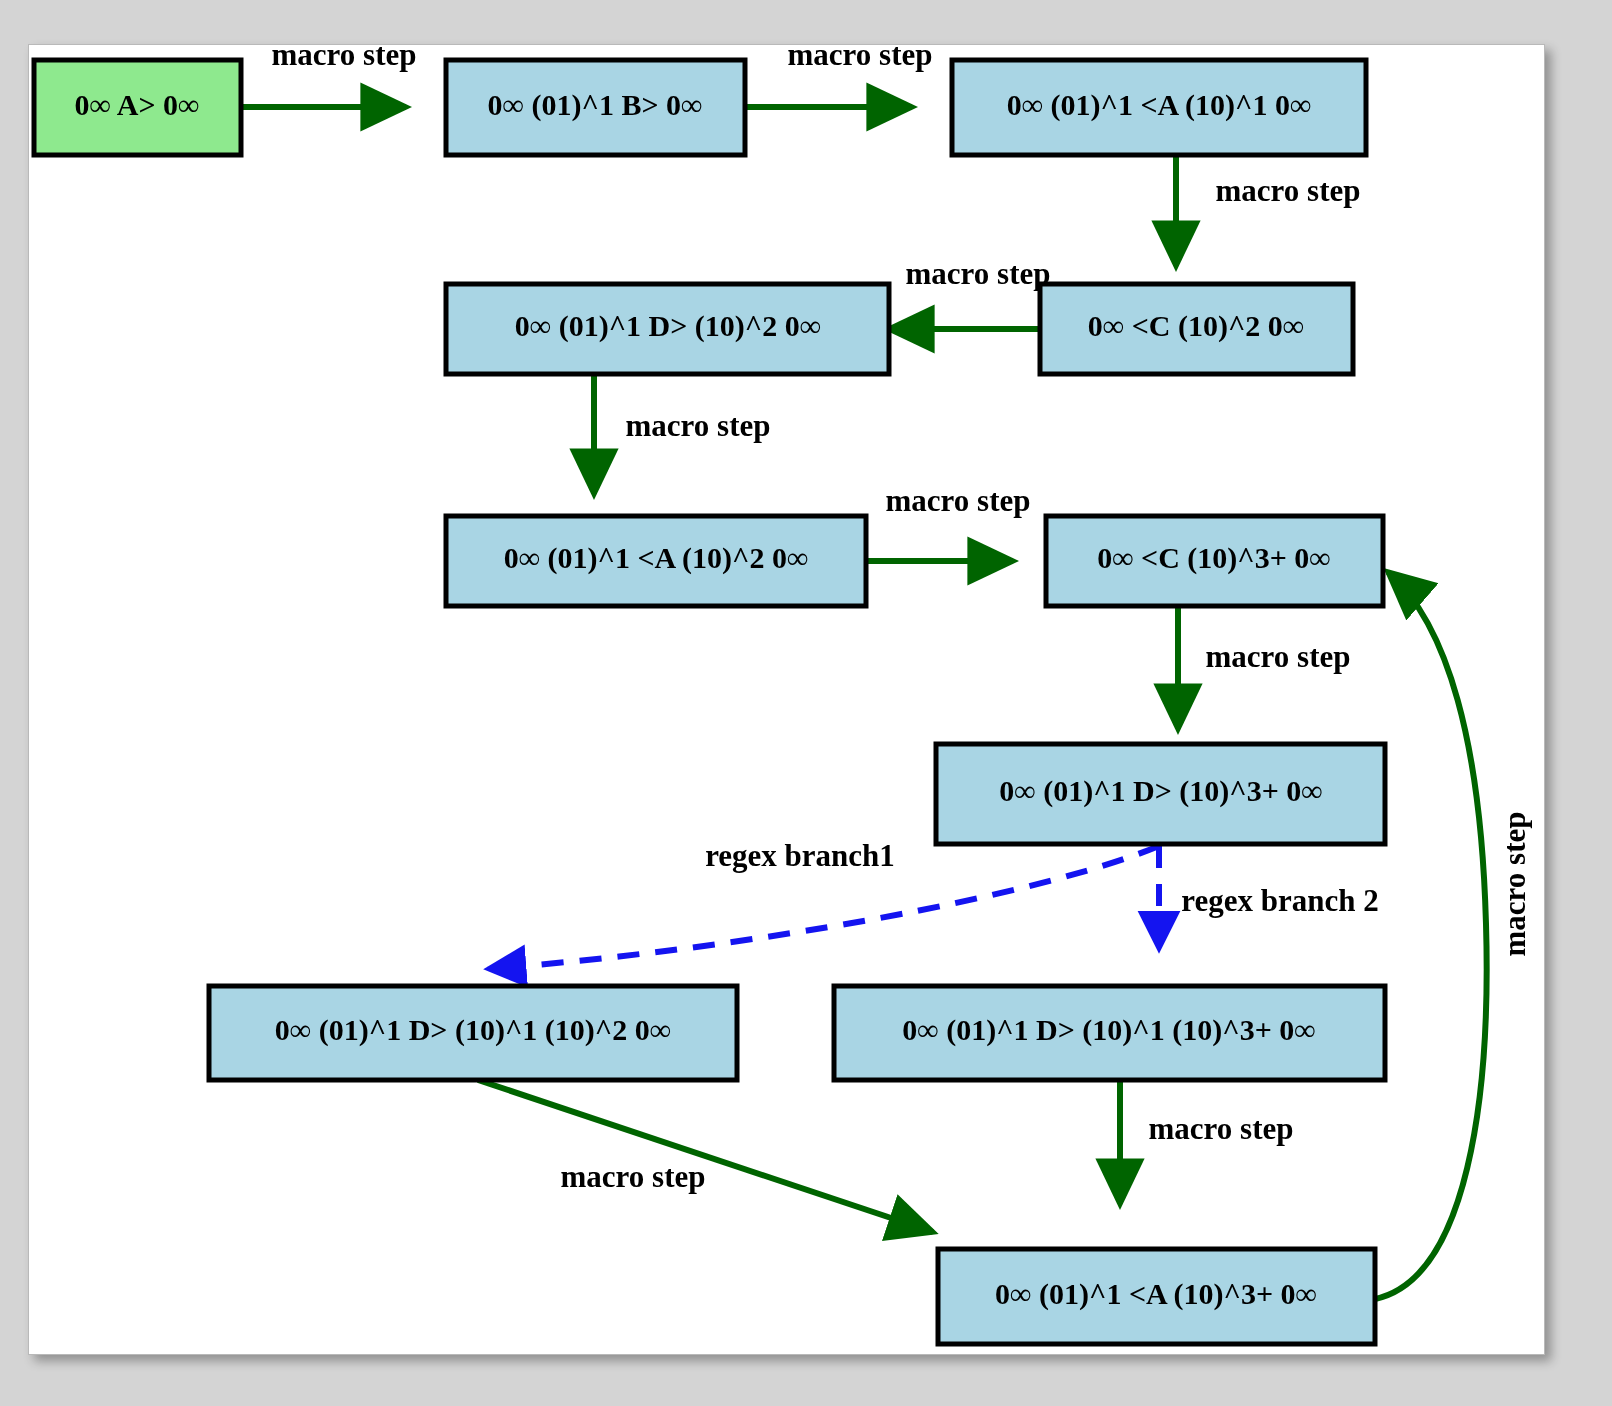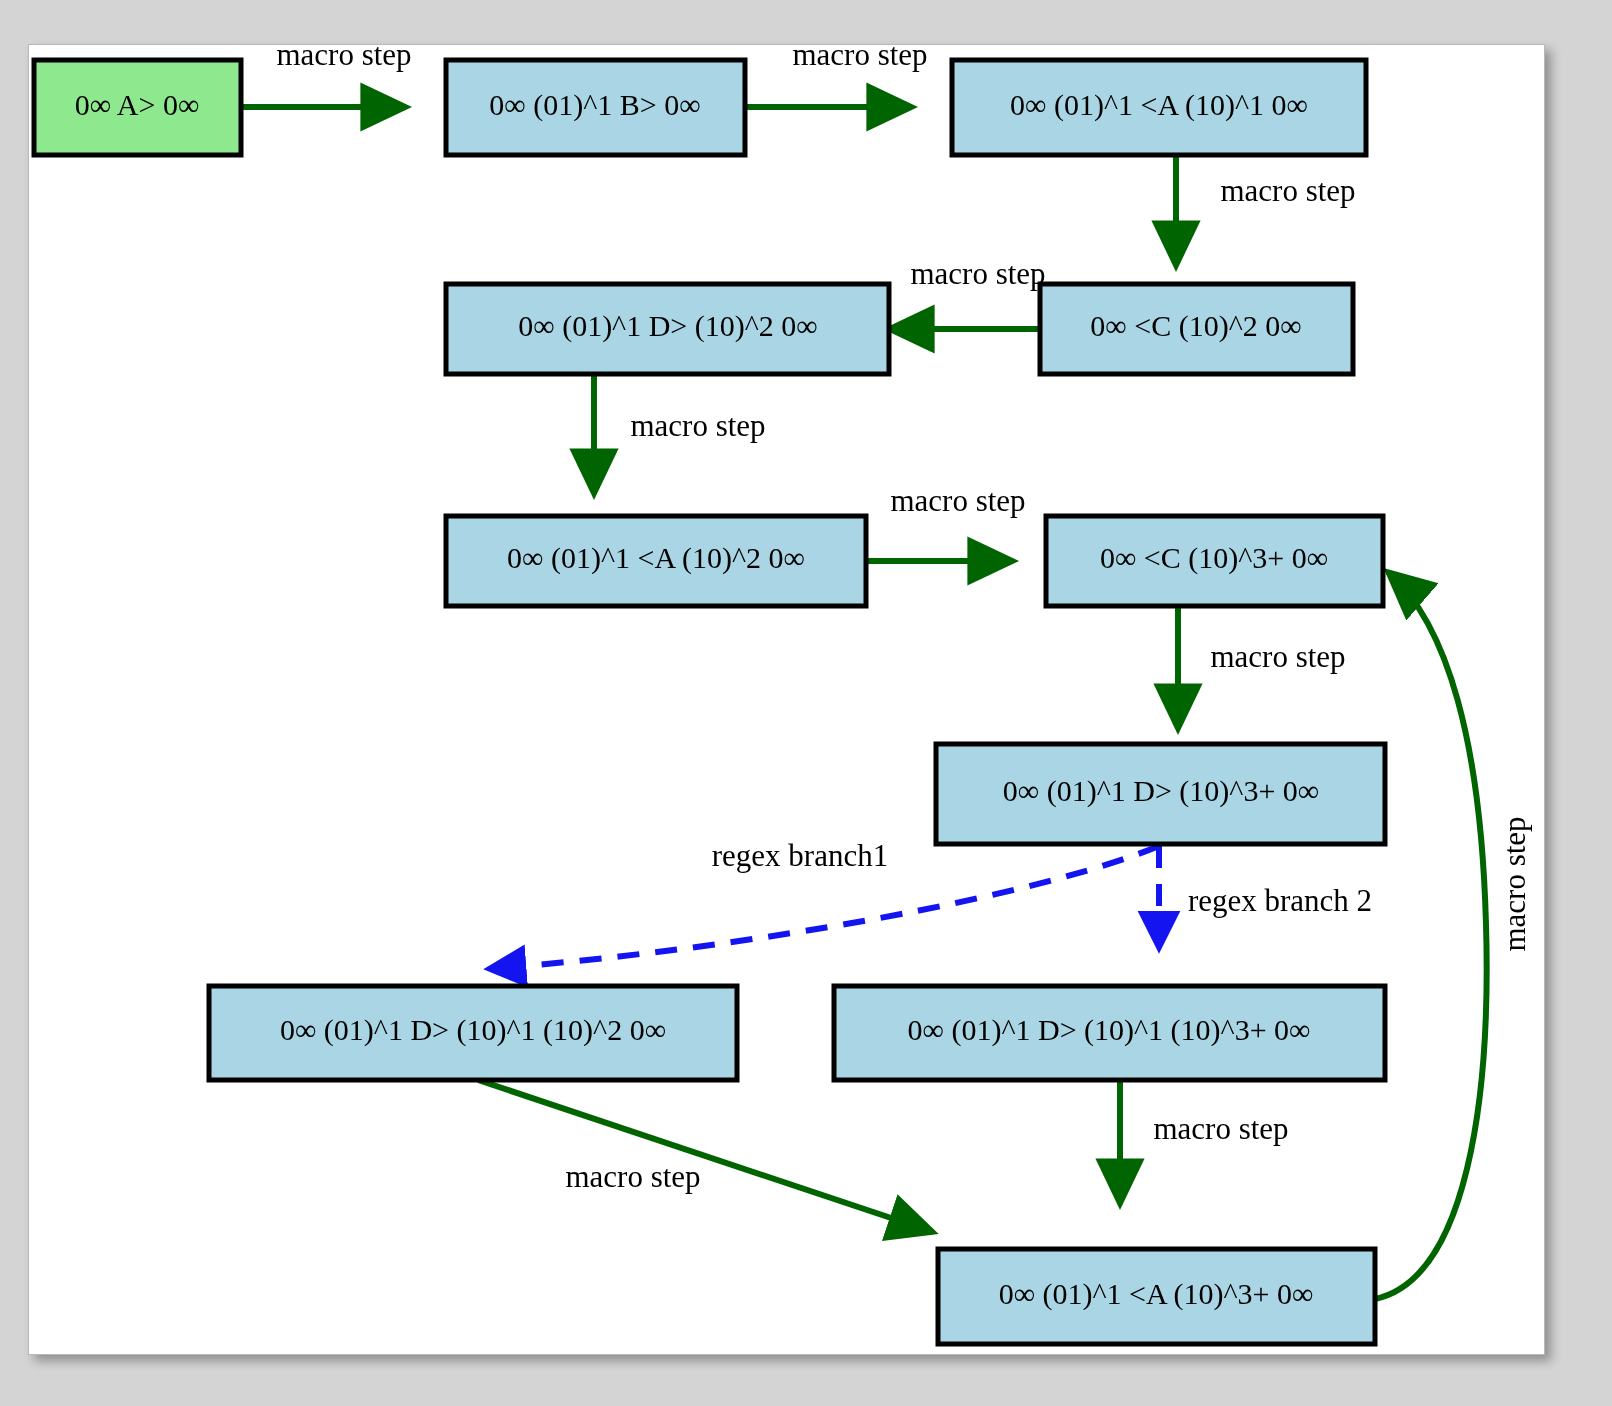--- a/index.html
+++ b/index.html
@@ -7,20 +7,21 @@
     padding: 0;
     background: #d4d4d4;
   }
   #page {
     position: relative;
     width: 1612px;
     height: 1406px;
     background: #d4d4d4;
     overflow: hidden;
     font-family: "Liberation Serif", "DejaVu Serif", serif;
+    font-weight: bold;
   }
   #canvas-shadow {
     position: absolute;
     left: 28px;
     top: 44px;
     width: 1517px;
     height: 1311px;
     background: #ffffff;
     box-shadow: 6px 6px 10px rgba(0,0,0,0.32);
     border: 1px solid #b9b9b9;

